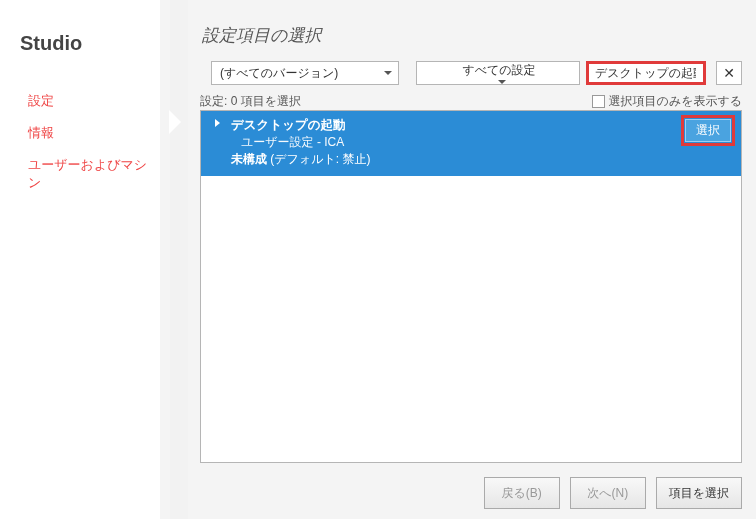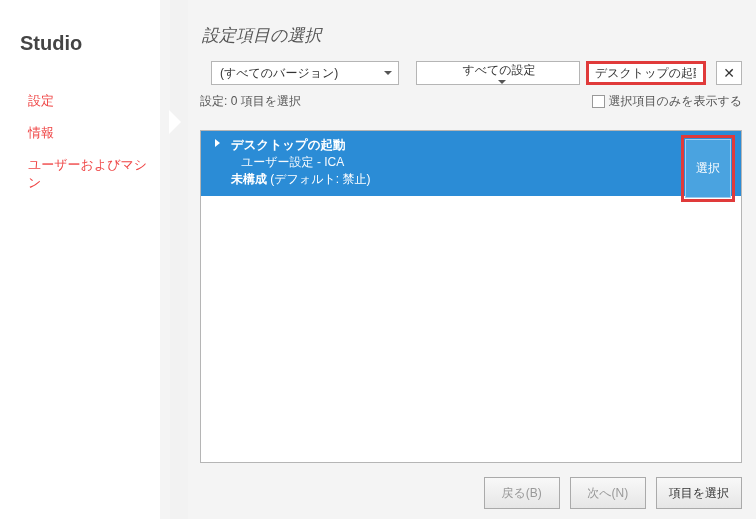--- a/index.html
+++ b/index.html
@@ -119,21 +119,21 @@
     justify-content: center;
     font-size: 14px;
     color: #333;
     cursor: pointer;
   }
 
   .status-row {
     display: flex;
     justify-content: space-between;
     align-items: center;
-    margin-bottom: 20px;
+    margin-bottom: 0;
     font-size: 12px;
     color: #555;
   }
   .show-only {
     display: flex;
     align-items: center;
     gap: 4px;
   }
   .chk {
     width: 13px; height: 13px;
@@ -170,21 +170,21 @@
   .select-btn-wrap {
     position: absolute;
     right: 6px; top: 4px;
     border: 3px solid #e03a3a;
     padding: 1px;
   }
   .select-btn {
     background: #4aa3e0;
     color: #fff;
     border: 1px solid #9ecdf0;
-    padding: 20px 10px;
+    padding: 2px 10px;
     font-size: 12px;
     cursor: pointer;
   }
 
   .footer {
     display: flex;
     justify-content: flex-end;
     gap: 10px;
     padding-top: 14px;
   }

